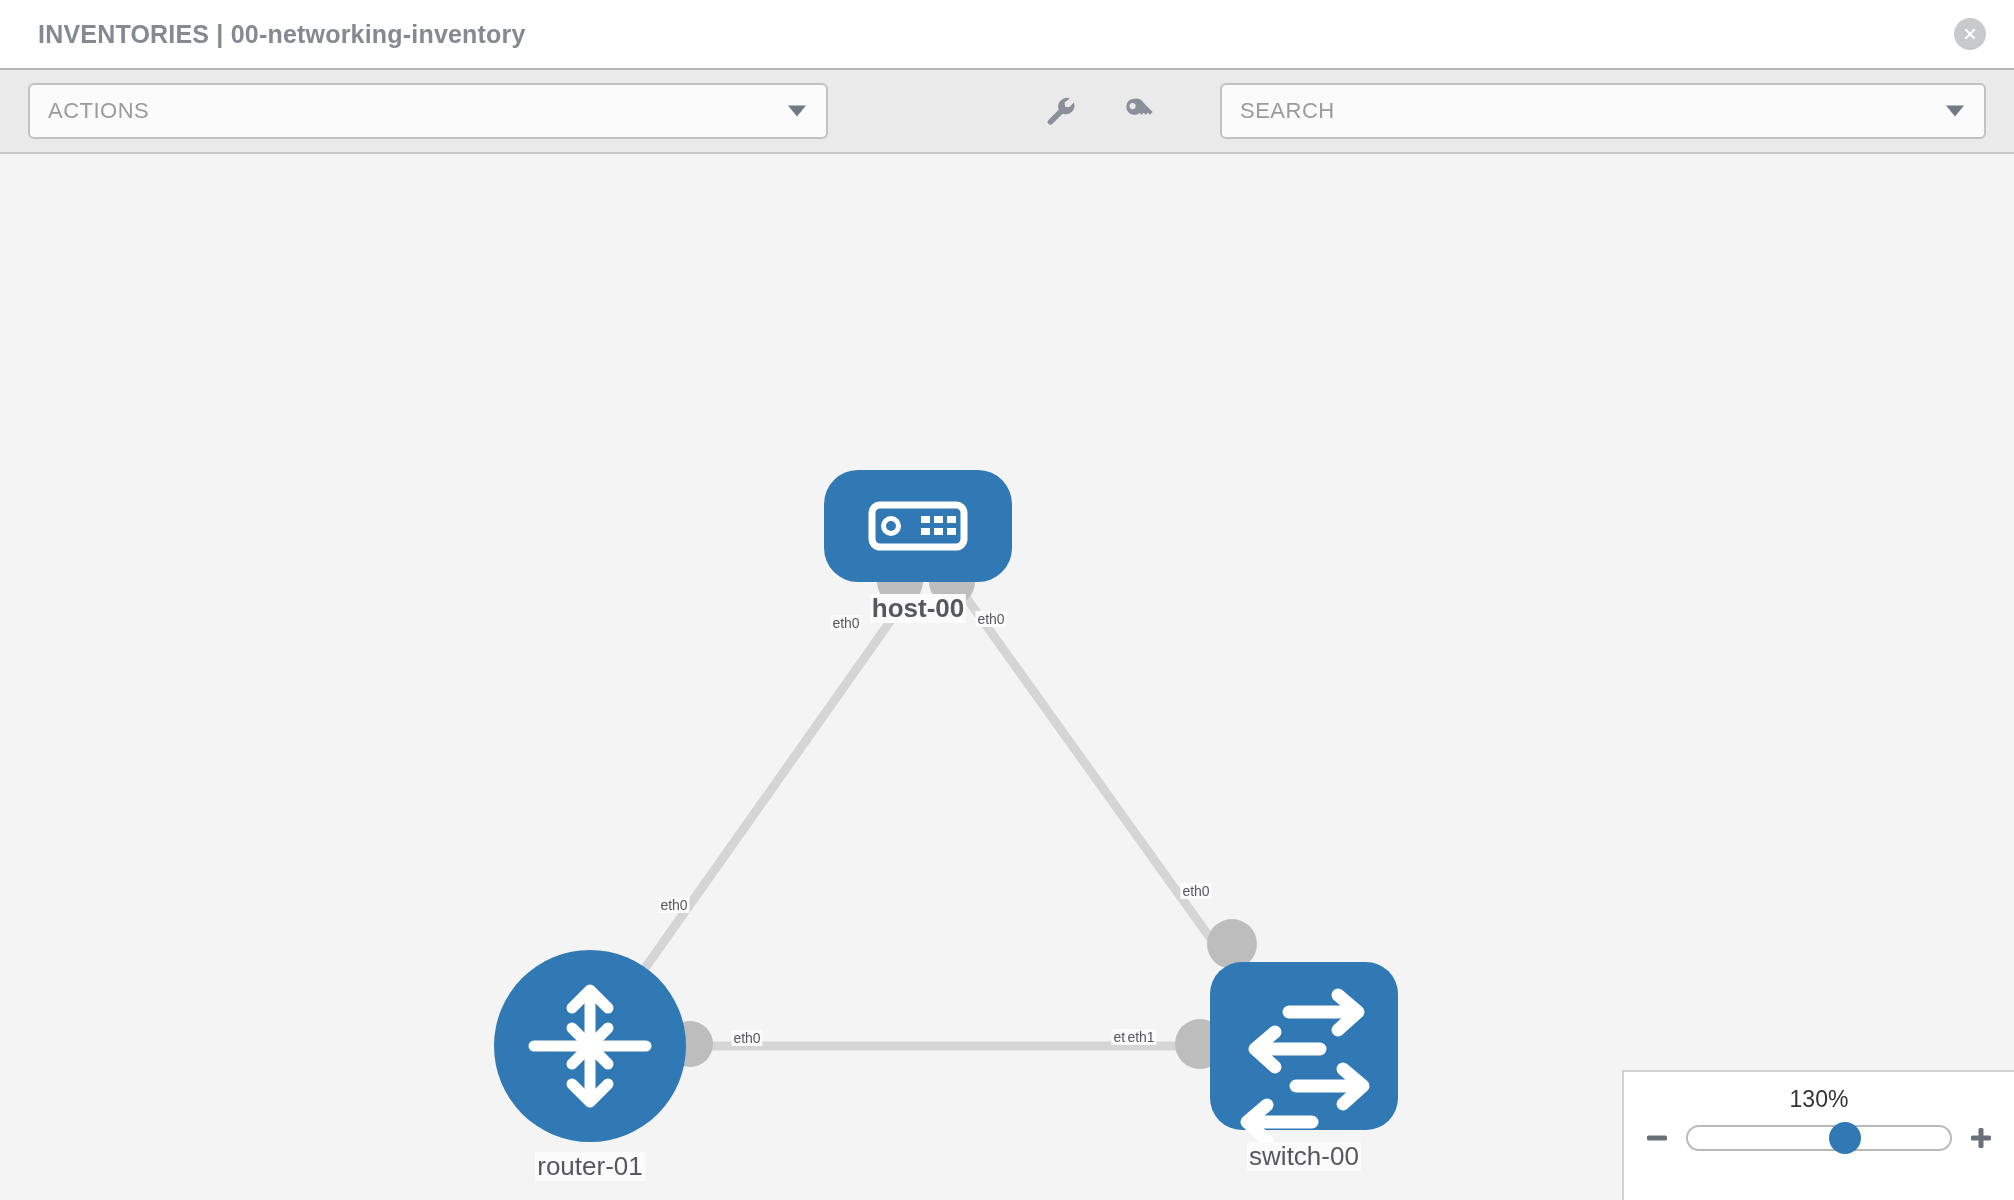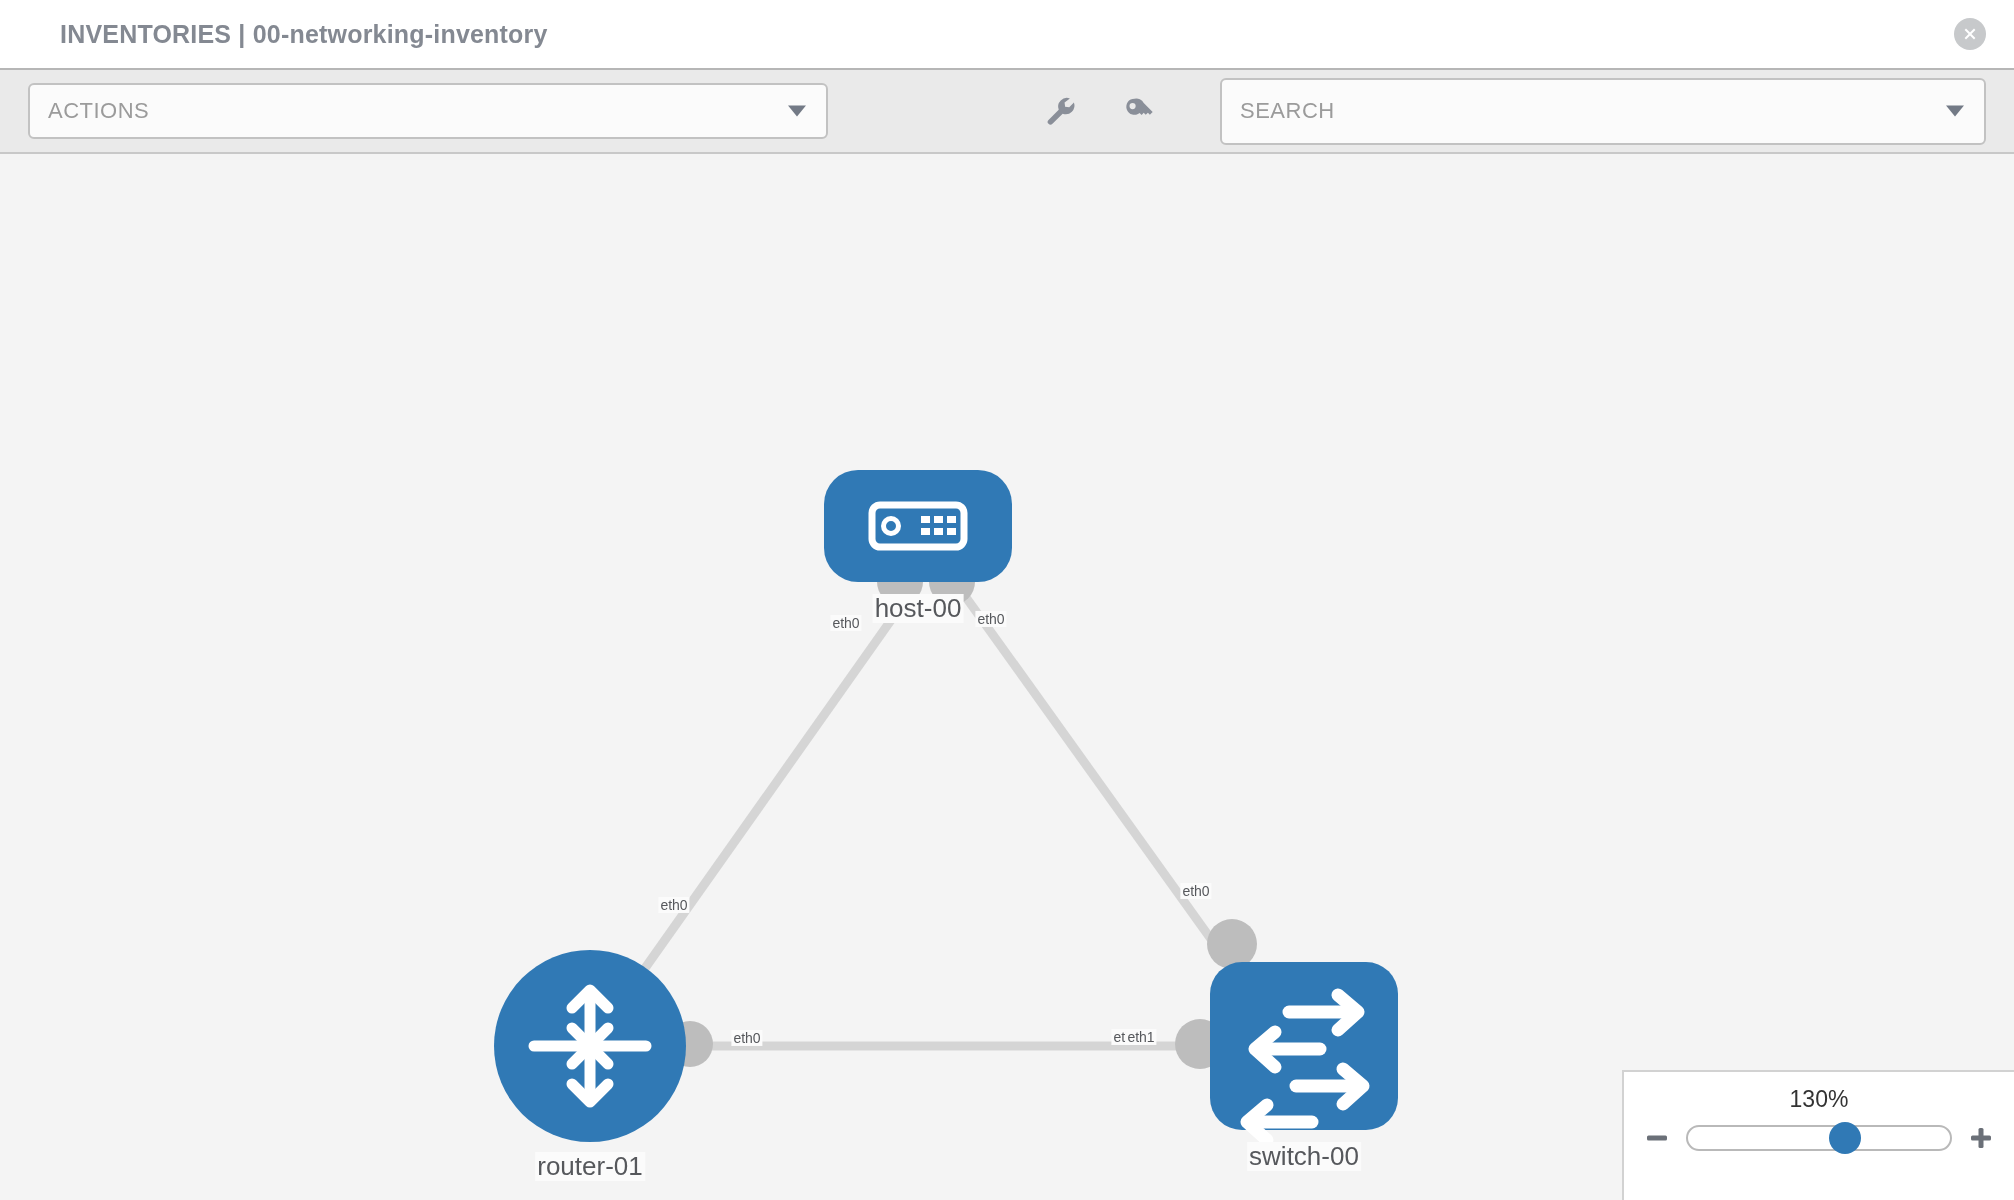--- a/index.html
+++ b/index.html
@@ -10,21 +10,21 @@
     overflow: hidden;
   }
 
   
   .header {
     position: relative;
     height: 68px;
     background: #ffffff;
     display: flex;
     align-items: center;
-    padding-left: 60px;
+    padding-left: 38px;
   }
   .page-title {
     font-size: 25px;
     font-weight: bold;
     color: #848992;
     letter-spacing: 0.2px;
     white-space: nowrap;
   }
   .close-btn {
     position: absolute;
@@ -84,21 +84,21 @@
   .tool-icon {
     width: 40px; height: 40px;
     display: flex; align-items: center; justify-content: center;
     cursor: pointer;
     color: #8a8f99;
   }
   .search-box {
     position: relative;
     flex: 1;
     margin-left: 46px;
-    height: 67px;
+    height: 56px;
     background: #fbfbfb;
     border: 2px solid #c2c2c2;
     border-radius: 6px;
     display: flex;
     align-items: center;
     padding: 0 18px;
   }
   .search-box .ph {
     font-size: 22px;
     color: #9b9b9b;
@@ -302,21 +302,21 @@
   </svg>
 
   <div class="if-label" style="left:846px; top:469px;">eth0</div>
   <div class="if-label" style="left:991px; top:465px;">eth0</div>
   <div class="if-label" style="left:674px; top:751px;">eth0</div>
   <div class="if-label" style="left:1196px;top:737px;">eth0</div>
   <div class="if-label" style="left:747px; top:884px;">eth0</div>
   <div class="if-label" style="left:1127px;top:883px;">eth0</div>
   <div class="if-label" style="left:1141px;top:883px;">eth1</div>
 
-  <div class="node-label" style="left:918px;  top:440px;">host-00</div>
+  <div class="node-label" style="left:918px;  top:440px;font-weight:bold;">host-00</div>
   <div class="node-label" style="left:590px;  top:998px;">router-01</div>
   <div class="node-label" style="left:1304px; top:988px;">switch-00</div>
 
   <div class="zoom-widget">
     <div class="zoom-level">130%</div>
     <div class="zoom-row">
       <div class="zoom-minus">
         <svg width="26" height="26" viewBox="0 0 26 26">
           <rect x="3" y="10.5" width="20" height="5" rx="1.5" fill="#6b7078"></rect>
         </svg>

